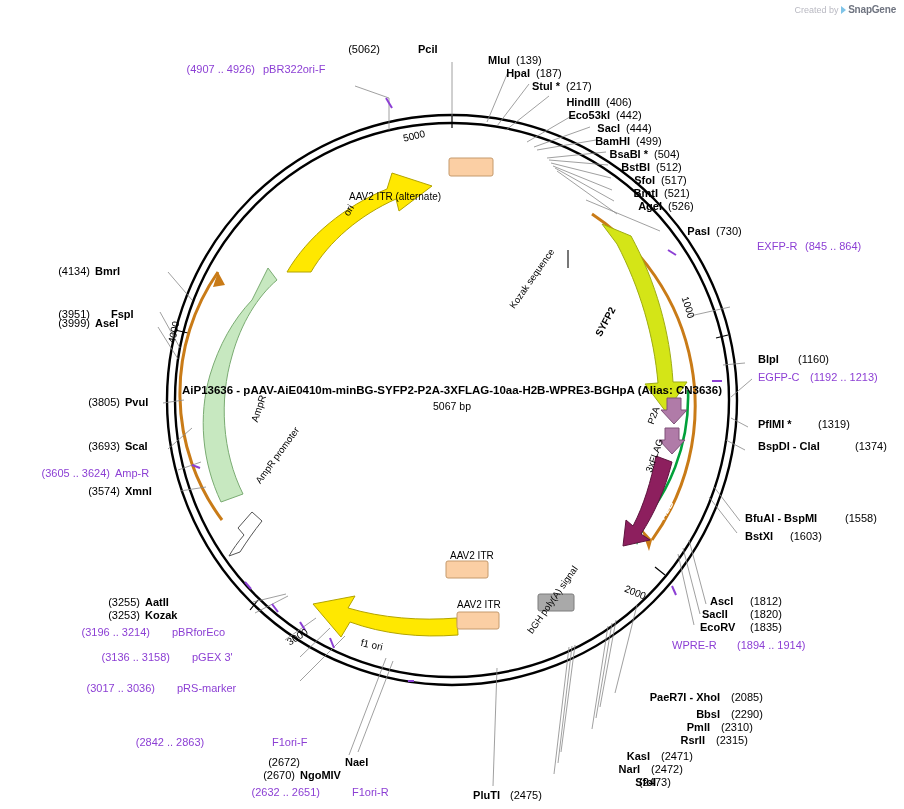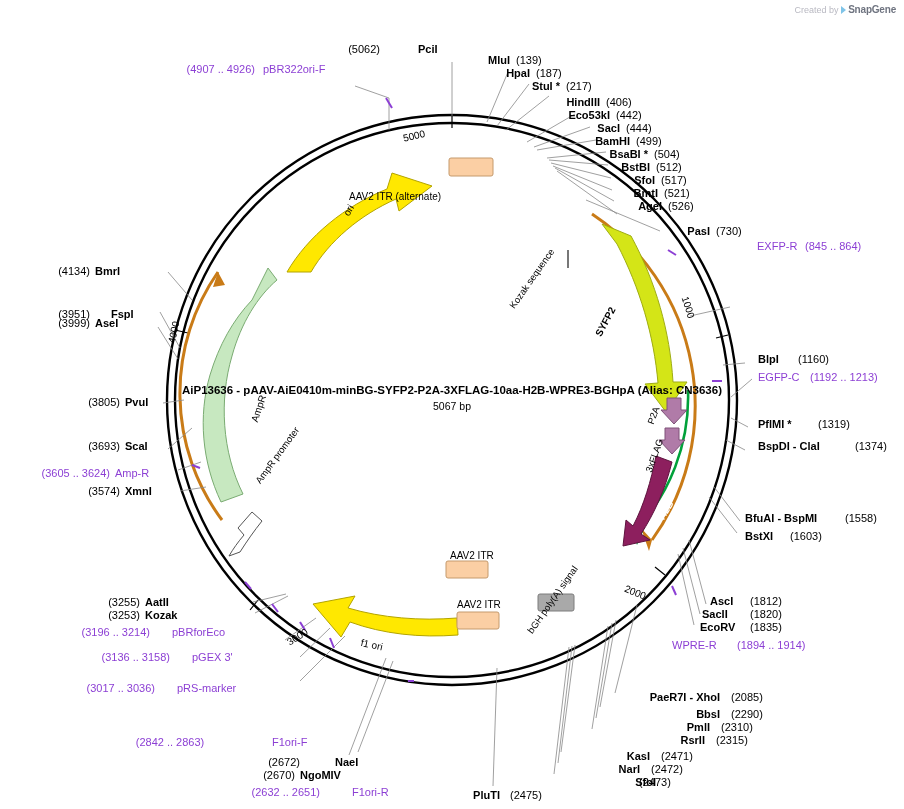--- a/index.html
+++ b/index.html
@@ -282,21 +282,21 @@
   <div class="lbl bold r" style="left:480px;top:763px;width:160px;">NarI</div>
   <div class="lbl" style="left:651px;top:763px;">(2472)</div>
 
   <div class="lbl bold r" style="left:496px;top:776px;width:160px;">SfoI</div>
   <div class="lbl" style="left:639px;top:776px;">(2473)</div>
 
   <div class="lbl bold r" style="left:400px;top:789px;width:100px;">PluTI</div>
   <div class="lbl" style="left:510px;top:789px;">(2475)</div>
 
   <div class="lbl r" style="left:205px;top:756px;width:95px;">(2672)</div>
-  <div class="lbl bold" style="left:299px;top:756px;padding-left:36px;">NaeI</div>
+  <div class="lbl bold" style="left:309px;top:756px;padding-left:36px;">NaeI</div>
 
   <div class="lbl r" style="left:200px;top:769px;width:95px;">(2670)</div>
   <div class="lbl bold" style="left:300px;top:769px;">NgoMIV</div>
 
   <div class="lbl purple r" style="left:180px;top:786px;width:140px;">(2632 .. 2651)</div>
   <div class="lbl purple" style="left:352px;top:786px;">F1ori-R</div>
 
   <div class="lbl purple r" style="left:90px;top:736px;width:160px;text-align:center;">(2842 .. 2863)</div>
   <div class="lbl purple" style="left:272px;top:736px;">F1ori-F</div>
 

